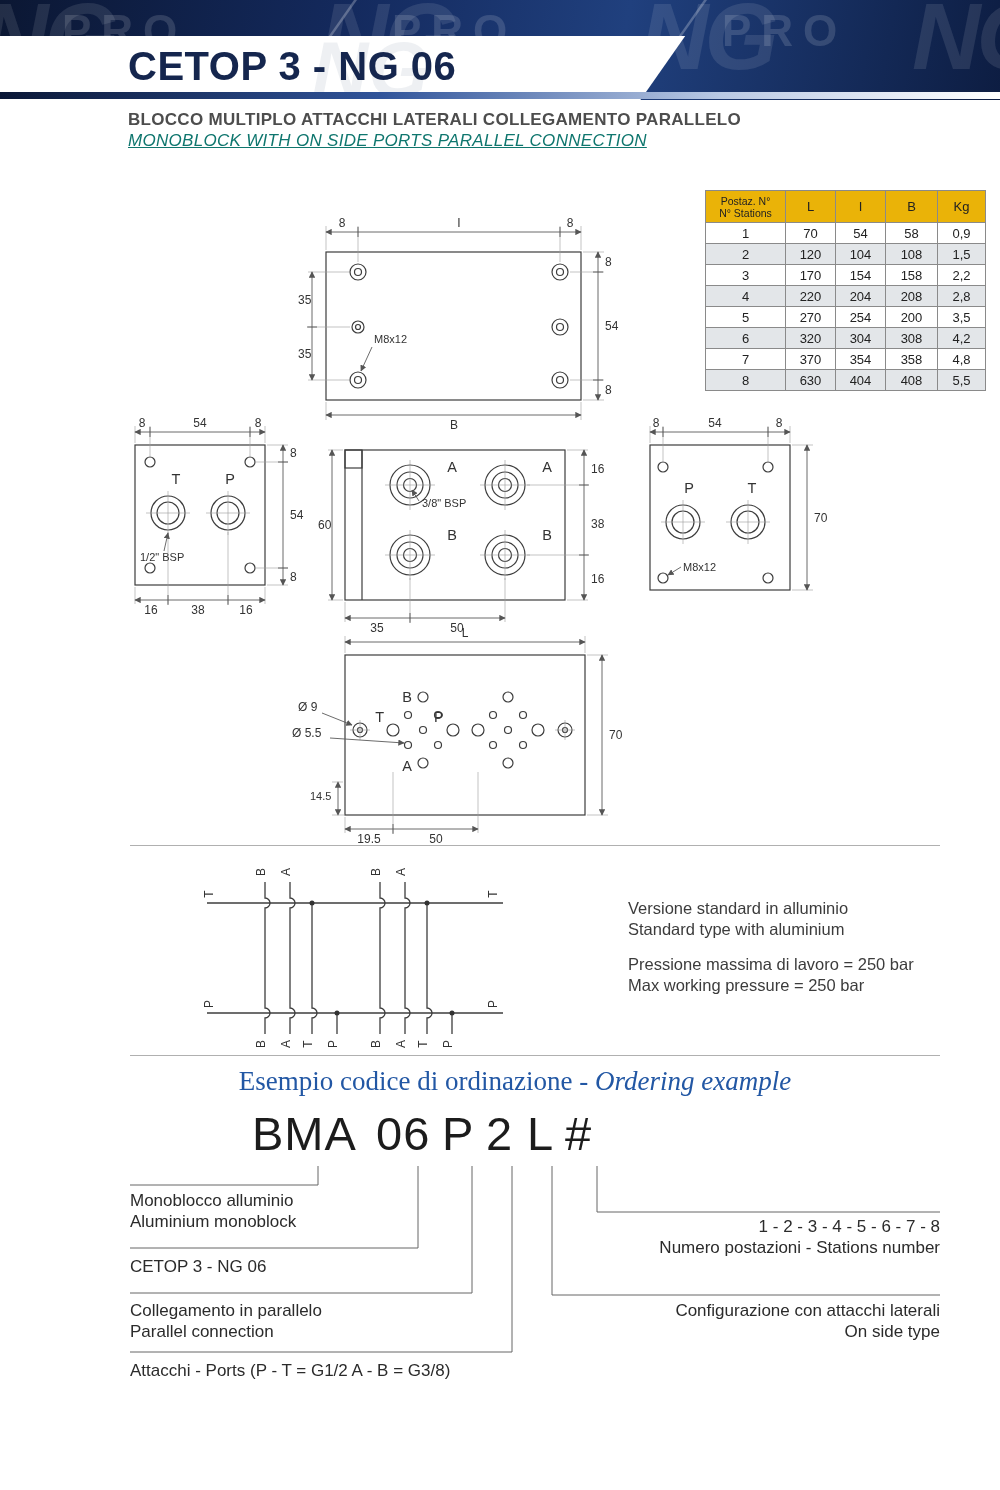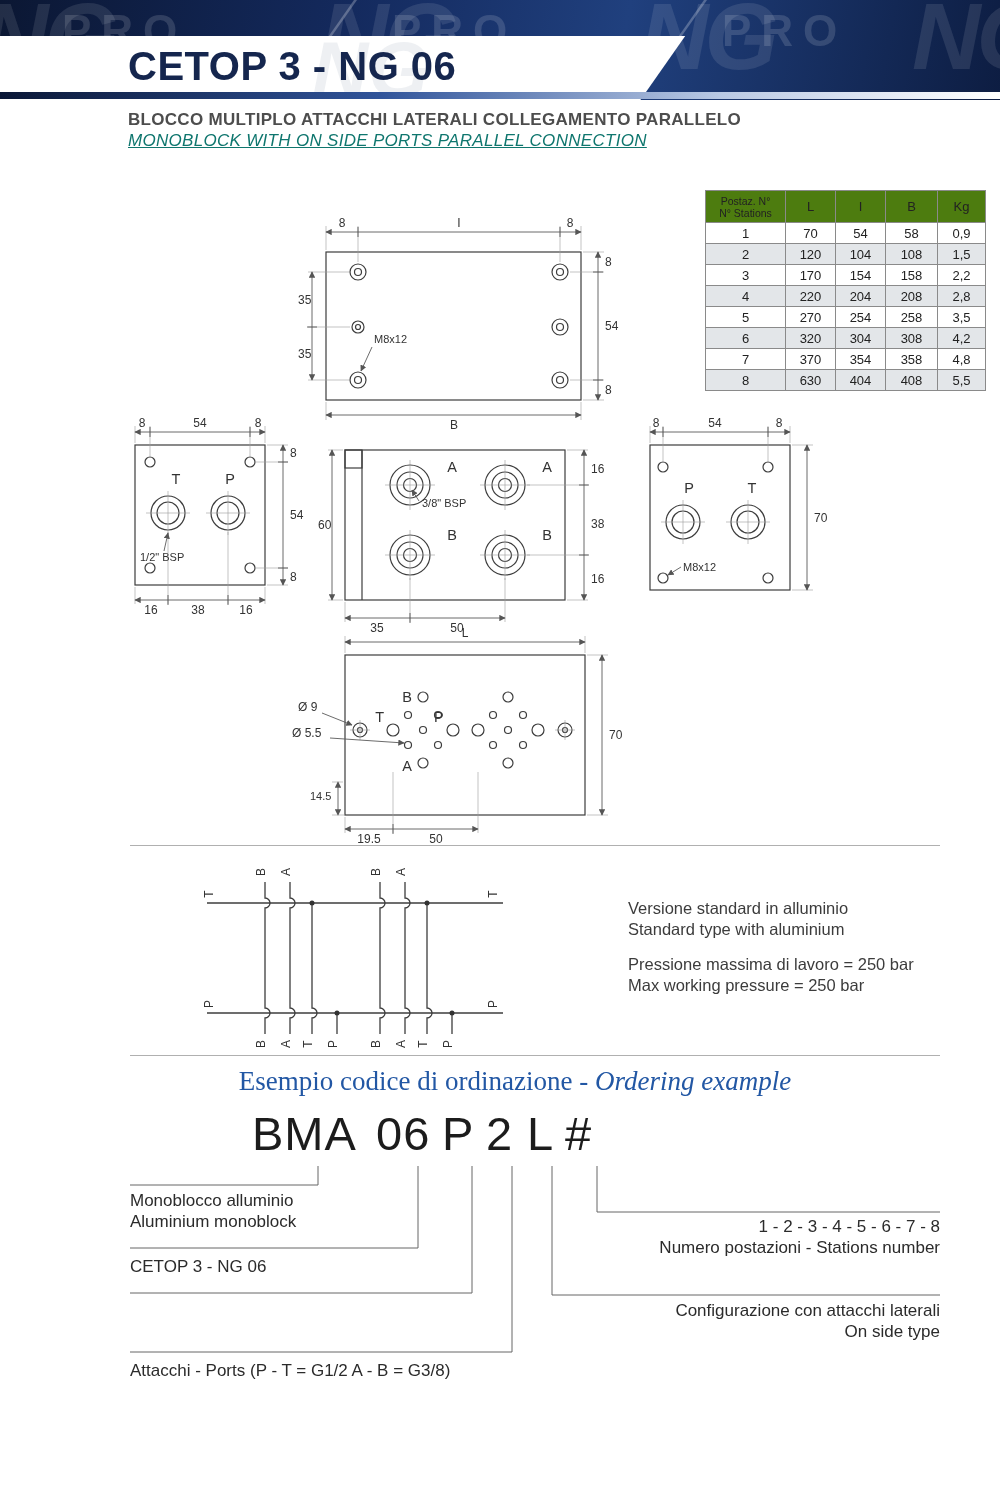--- a/index.html
+++ b/index.html
@@ -23,21 +23,21 @@
             transform:skewX(-35deg); }
   .page-title { top:44px; left:128px; font-size:40px; font-weight:bold; color:#15264e; letter-spacing:0.5px; }
   .title-rule { top:92px; left:0; width:1000px; height:7px;
                 background:linear-gradient(to right,#0a1736 0%,#30549a 38%,#b9c9e4 72%,#ffffff 100%); }
   .sub1 { top:110px; left:128px; font-size:17px; font-weight:bold; color:#4d4d4d; letter-spacing:0.3px; }
   .sub2 { top:131px; left:128px; font-size:17px; font-style:italic; color:#0f766e; letter-spacing:0.3px;text-decoration:underline; }
 
   
   .spec-table { border-collapse:collapse; font-size:13px; color:#222; }
   .spec-table th, .spec-table td { border:1px solid #8a8a8a; text-align:center; padding:1px 4px; }
-  .spec-table th { background:#4d7c0f; font-weight:normal; font-size:13px; height:32px; }
+  .spec-table th { background:#eab308; font-weight:normal; font-size:13px; height:32px; }
   .spec-table th .h2l { font-size:10.5px; line-height:12px; }
   .spec-table td { height:21px; background:#fff; }
   .spec-table tbody tr:nth-child(even) td { background:#e3e6e9; }
 
   
   svg { overflow:visible; }
   svg text { font-family:"Liberation Sans", sans-serif; fill:#333; }
   .dt { font-size:12px; }
   .sm { font-size:11px; }
   .pl { font-size:14.5px; }
@@ -122,21 +122,21 @@
           <td>4</td>
           <td>220</td>
           <td>204</td>
           <td>208</td>
           <td>2,8</td>
         </tr>
       <tr>
           <td>5</td>
           <td>270</td>
           <td>254</td>
-          <td>258</td>
+          <td>200</td>
           <td>3,5</td>
         </tr>
       <tr>
           <td>6</td>
           <td>320</td>
           <td>304</td>
           <td>308</td>
           <td>4,2</td>
         </tr>
       <tr>
@@ -539,20 +539,24 @@
       <line x1="477" y1="0" x2="477" y2="46"></line>
         <line x1="477" y1="46" x2="820" y2="46"></line>
     </g>
   </svg>
 
   <div class="co" style="left:130px; top:1190px">
     <div>Monoblocco alluminio</div>
     <div>Aluminium monoblock</div>
   </div>
   <div class="co" style="left:130px; top:1256px">CETOP 3 - NG 06</div>
+  <div class="co" style="left:130px; top:1300px">
+    <div>Collegamento in parallelo</div>
+    <div>Parallel connection</div>
+  </div>
   <div class="co" style="left:130px; top:1360px">Attacchi - Ports (P - T = G1/2   A - B = G3/8)</div>
   <div class="co co-r" style="top:1216px">
     <div>1 - 2 - 3 - 4 - 5 - 6 - 7 - 8</div>
     <div>Numero postazioni - Stations number</div>
   </div>
   <div class="co co-r" style="top:1300px">
     <div>Configurazione con attacchi laterali</div>
     <div>On side type</div>
   </div>
 

